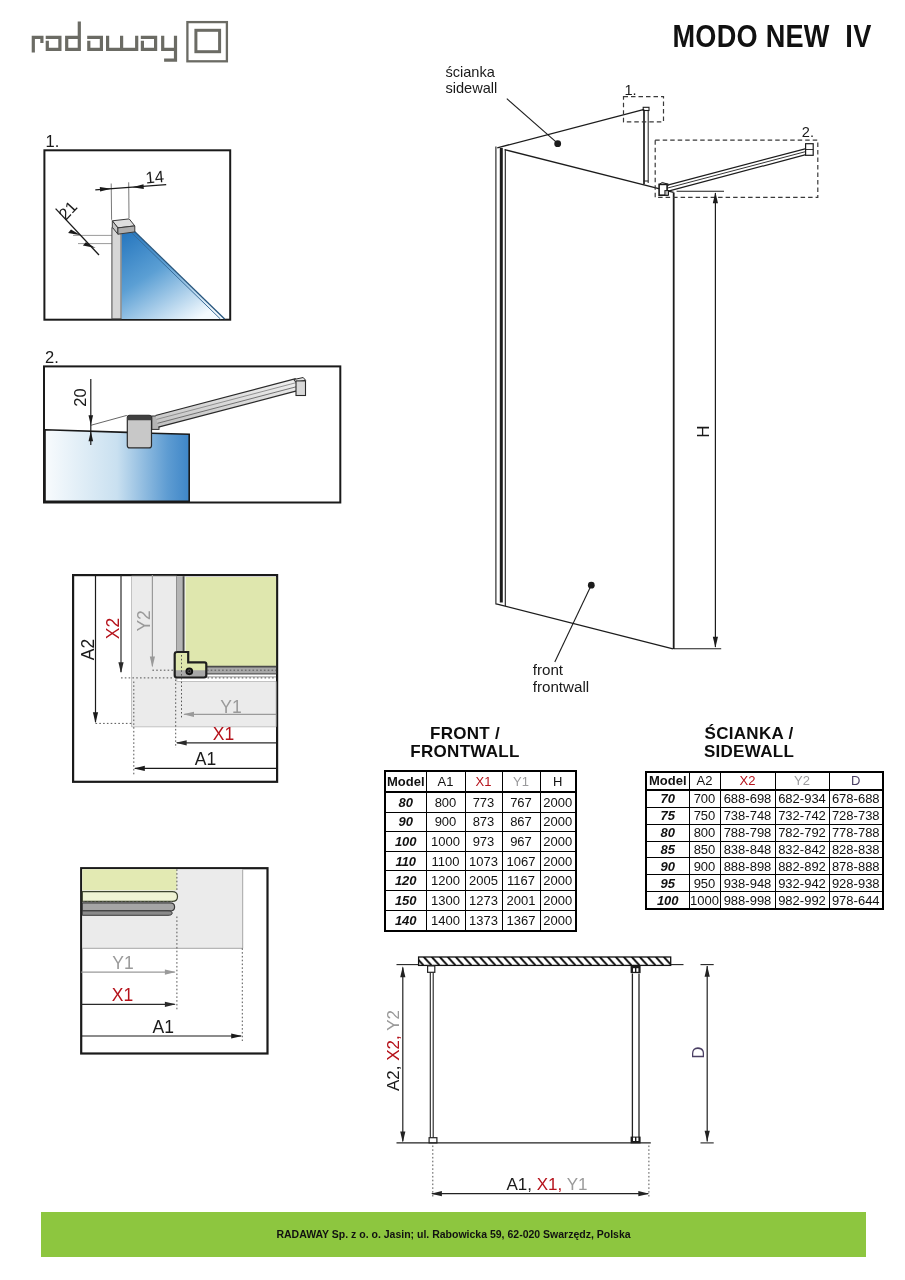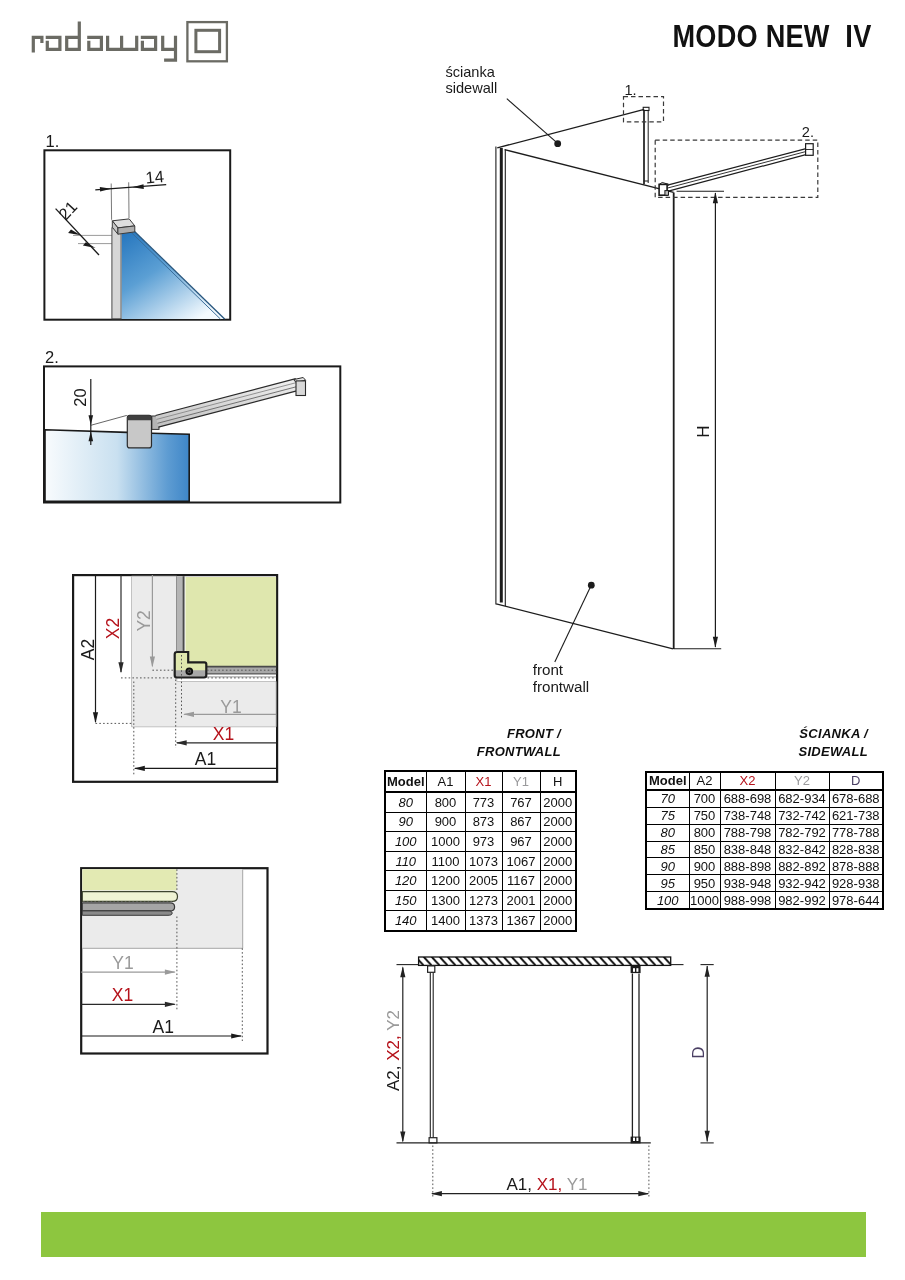--- a/index.html
+++ b/index.html
@@ -5,26 +5,26 @@
   html,body{margin:0;padding:0;}
   body{width:905px;height:1280px;position:relative;background:#ffffff;
        font-family:"Liberation Sans", sans-serif;overflow:hidden;}
   .abs{position:absolute;}
   #title{right:34px;top:19px;font-size:31px;font-weight:bold;color:#111;
          letter-spacing:0.3px;white-space:pre;transform:scaleX(0.875);transform-origin:100% 50%;}
   table{border-collapse:collapse;table-layout:fixed;margin-left:15px;}
   td{border:1.5px solid #000;text-align:center;vertical-align:middle;
      padding:0;font-size:13px;color:#111;overflow:hidden;}
   .thead td{border-bottom:2.4px solid #000;}
-  .mcol{font-weight:normal;font-style:italic;}
+  .mcol{font-weight:bold;font-style:italic;}
   .red{color:#b5121b;}
   .gray{color:#9a9a9c;}
   .purp{color:#4a3f63;}
-  .ttitle{font-size:13px;font-weight:bold;font-style:italic;color:#0d0d0d;
-          text-align:right;line-height:18px;letter-spacing:0.3px;}
+  .ttitle{font-size:17px;font-weight:bold;color:#0d0d0d;
+          text-align:center;line-height:18px;letter-spacing:0.3px;}
   #footer{left:41px;top:1212px;width:825px;height:45px;background:#8dc63f;
           display:flex;flex-direction:column;justify-content:center;
           text-align:center;font-size:10.5px;font-weight:bold;color:#111;
           line-height:15.5px;}
 </style>
 </head>
 <body>
 <div class="abs" id="title">MODO NEW  IV</div>
 
 <svg class="abs" style="left:0;top:0" width="905" height="1280" viewBox="0 0 905 1280">
@@ -396,21 +396,21 @@
         <td>700</td>
         <td>688-698</td>
         <td>682-934</td>
         <td>678-688</td>
       </tr>
  <tr>
         <td class="mcol">75</td>
         <td>750</td>
         <td>738-748</td>
         <td>732-742</td>
-        <td>621-738</td>
+        <td>728-738</td>
       </tr>
  <tr>
         <td class="mcol">80</td>
         <td>800</td>
         <td>788-798</td>
         <td>782-792</td>
         <td>778-788</td>
       </tr>
  <tr>
         <td class="mcol">85</td>
@@ -437,13 +437,14 @@
         <td class="mcol">100</td>
         <td>1000</td>
         <td>988-998</td>
         <td>982-992</td>
         <td>978-644</td>
       </tr>
 </tbody>
   </table>
 
 <div class="abs" id="footer">
+  <div>RADAWAY Sp. z o. o. Jasin; ul. Rabowicka 59, 62-020 Swarzędz, Polska</div>
 </div>
 
 </body></html>

